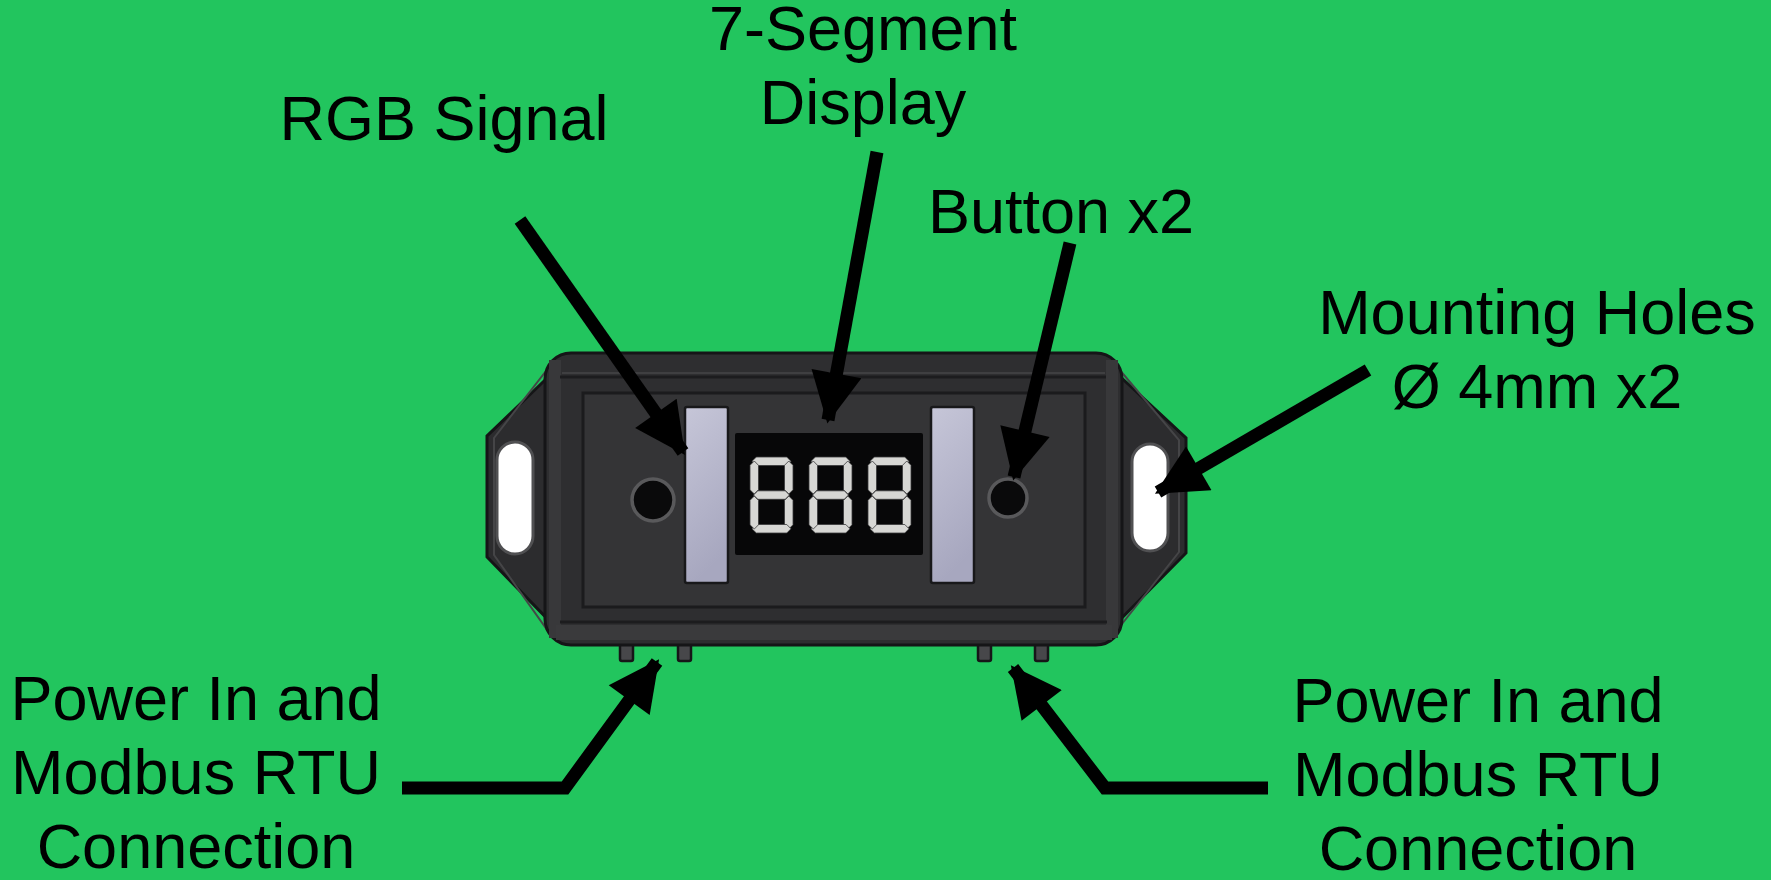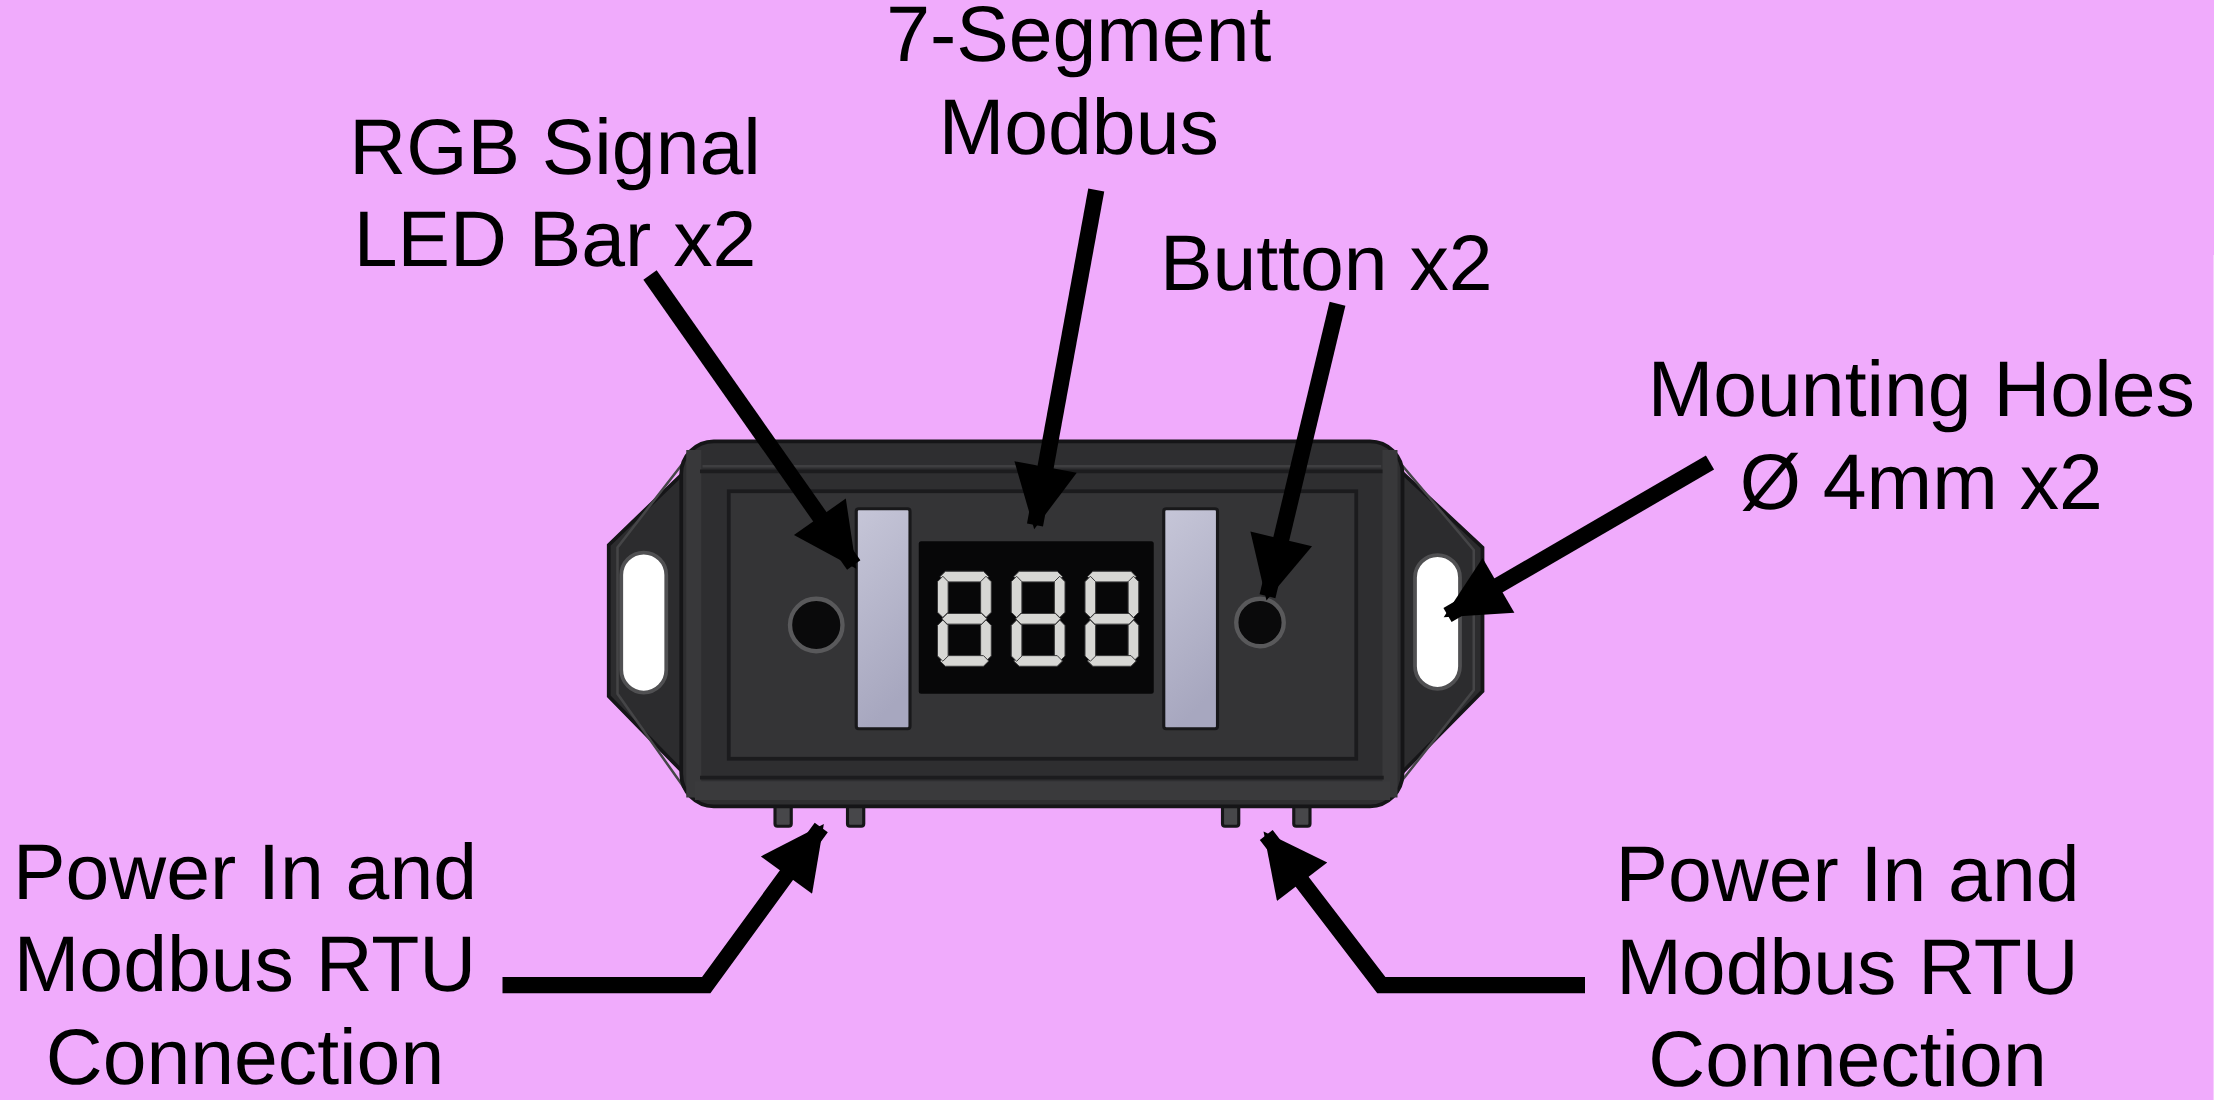--- a/index.html
+++ b/index.html
@@ -1,19 +1,19 @@
 <!DOCTYPE html>
 <html><head>
 <meta charset="utf-8">
 <style>
   html,body{margin:0;padding:0;background:#ffffff;}
   .canvas{
     position:relative;
     width:1771px;height:880px;
-    background:#f0abfc;
+    background:#22c55e;
     overflow:hidden;
     font-family:"Liberation Sans", sans-serif;
   }
   .device-svg{position:absolute;left:0;top:0;}
   .callout{
     position:absolute;
     color:#000000;
     font-size:63px;
     line-height:74px;
     text-align:center;
@@ -108,26 +108,25 @@
       <path d="M877,152 L828,420" marker-end="url(#ah)"></path>
       <path d="M1070,243 L1014,477" marker-end="url(#ah)"></path>
       <path d="M1368,370 L1158,492" marker-end="url(#ah)"></path>
       <path d="M402,788 L565,788 L657,662" marker-end="url(#ah)"></path>
       <path d="M1268,788 L1105,788 L1013,668" marker-end="url(#ah)"></path>
     </g>
   </svg>
 
   <div class="callout" style="left:613px; top:-9px; width:500px;">
     <div>7-Segment</div>
-    <div>Modbus</div>
+    <div>Display</div>
   </div>
 
   <div class="callout" style="left:234px; top:81px; width:420px;">
     <div>RGB Signal</div>
-    <div>LED Bar x2</div>
   </div>
 
   <div class="callout" style="left:861px; top:174px; width:400px;text-align:center;">
     <div>Button x2</div>
   </div>
 
   <div class="callout" style="left:1297px; top:275px; width:480px;">
     <div>Mounting Holes</div>
     <div>Ø 4mm x2</div>
   </div>

